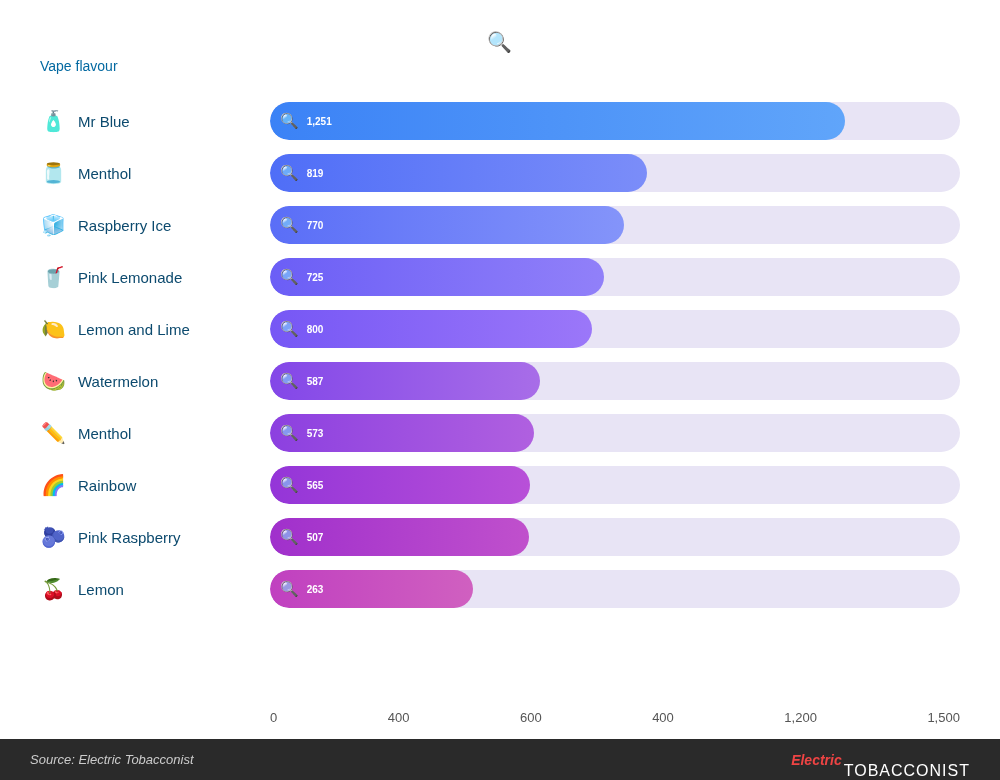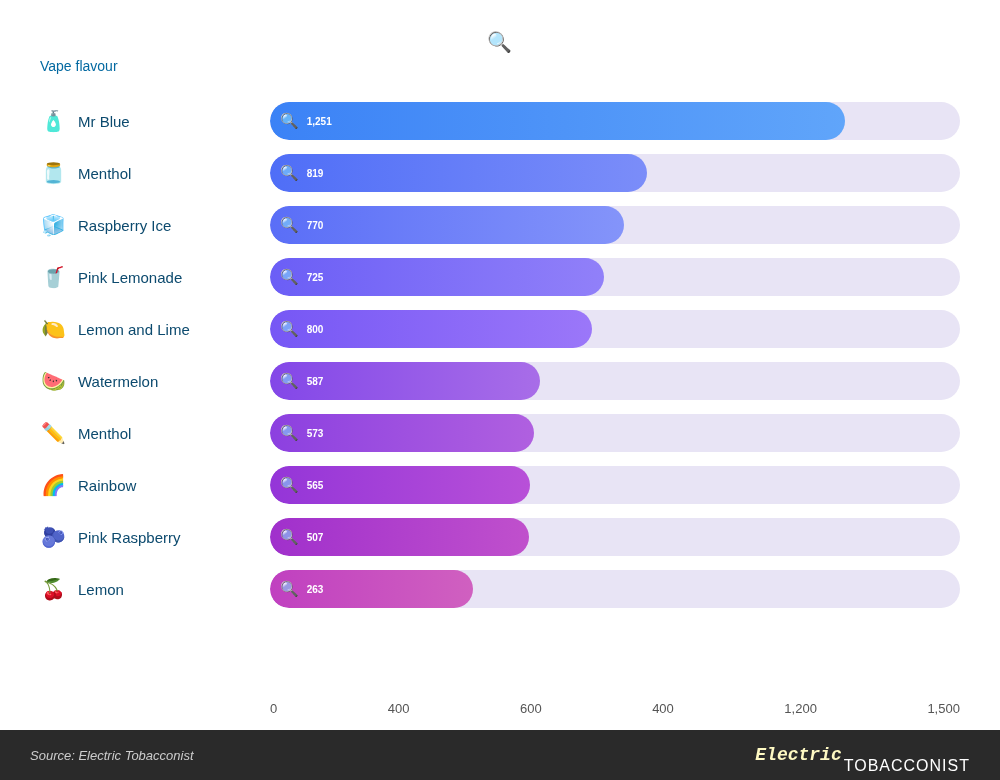--- a/index.html
+++ b/index.html
@@ -110,43 +110,42 @@
       justify-content: space-between;
       padding-bottom: 4px;
     }
     .x-label {
       font-size: 13px;
       color: #555;
       text-align: center;
     }
     .footer {
       background: #2a2a2a;
-      height: 50px;
+      height: 41px;
       display: flex;
       align-items: center;
       justify-content: space-between;
       padding: 0 30px;
       flex-shrink: 0;
     }
     .footer-source {
       color: #ccc;
       font-size: 13px;
       font-style: italic;
     }
     .footer-logo {
       display: flex;
       align-items: center;
       gap: 2px;
     }
     .logo-electric {
-      font-size: 18px;
+      font-size: 14px;
       font-style: italic;
       font-weight: 700;
-      color: #fef9c3;
-      font-family: Liberation Mono, monospace;
+      color: #ef4444;
     }
     .logo-tobacconist {
       font-size: 16px;
       font-weight: 400;
       color: white;
       text-transform: uppercase;
       letter-spacing: 1px;
       margin-top: 22px;
     }
   </style>

